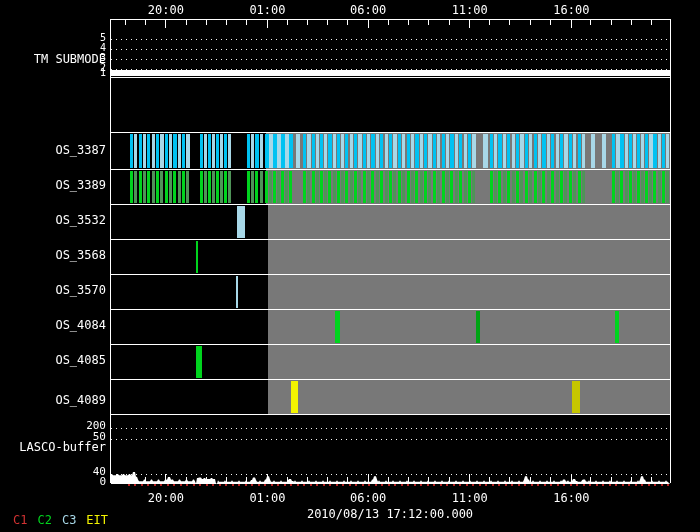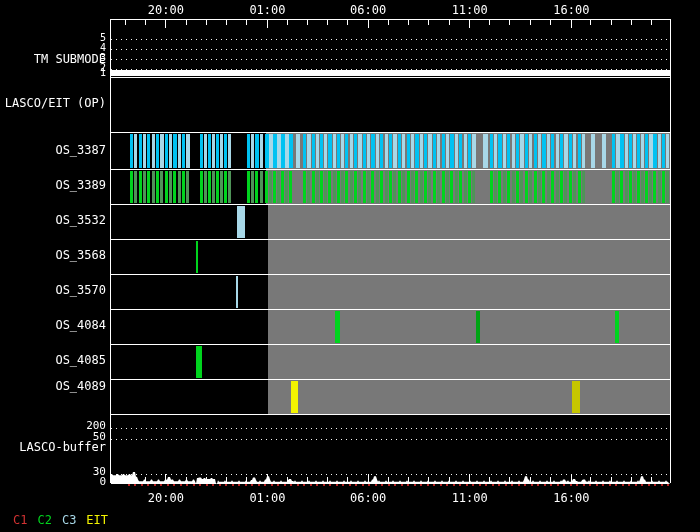--- a/index.html
+++ b/index.html
@@ -19,42 +19,41 @@
   .p3{top:149px;height:35px}
   .p4{top:184px;height:35px}
   .p5{top:219px;height:35px}
   .p6{top:254px;height:35px}
   .p7{top:289px;height:35px}
   .p8{top:324px;height:35px}
   .p9{top:359px;height:35px}
   .p10{top:394px;height:70px}
   .rl{position:absolute;right:594px;white-space:nowrap;font-size:12px;line-height:16px;height:16px;text-align:right;letter-spacing:0;}
   .rl0{top:51px}.rl1{top:95px}.rl2{top:142px}.rl3{top:177px}.rl4{top:212px}
-  .rl5{top:247px}.rl6{top:282px}.rl7{top:317px}.rl8{top:352px}.rl9{top:378px}.rl10{top:439px}
+  .rl5{top:247px}.rl6{top:282px}.rl7{top:317px}.rl8{top:352px}.rl9{top:392px}.rl10{top:439px}
   .tlab{position:absolute;top:3px;font-size:12px;transform:translateX(-50%);white-space:nowrap;}
   .blab{position:absolute;top:491px;font-size:12px;transform:translateX(-50%);white-space:nowrap;}
   .datetime{position:absolute;top:507px;left:390px;transform:translateX(-50%);font-size:12px;white-space:nowrap;}
   .legend{position:absolute;left:13px;top:513px;display:flex;gap:10px;font-size:12px;}
   .grid{position:absolute;left:0;width:100%;height:1px;
     background-image:repeating-linear-gradient(to right,rgba(255,255,255,.95) 0 1px,transparent 1px 5px);}
   .ytick{position:absolute;right:594px;white-space:nowrap;text-align:right;}
 </style>
 </head>
 <body>
 
 <div class="screen">
 
   <span class="tlab" style="left: 165.838px;">20:00</span>
   <span class="tlab" style="left: 267.464px;">01:00</span>
   <span class="tlab" style="left: 368.084px;">06:00</span>
   <span class="tlab" style="left: 469.71px;">11:00</span>
   <span class="tlab" style="left: 571.337px;">16:00</span>
 
   <span class="rl rl0">TM SUBMODE</span>
-  <span class="rl rl1">LASCO/EIT (OP)</span>
   <span class="rl rl2">OS_3387</span>
   <span class="rl rl3">OS_3389</span>
   <span class="rl rl4">OS_3532</span>
   <span class="rl rl5">OS_3568</span>
   <span class="rl rl6">OS_3570</span>
   <span class="rl rl7">OS_4084</span>
   <span class="rl rl8">OS_4085</span>
   <span class="rl rl9">OS_4089</span>
   <span class="rl rl10">LASCO-buffer</span>
 
@@ -331,20 +330,21 @@
         </svg>
       </div>
   </div>
 
   <span class="blab" style="left: 165.838px;">20:00</span>
   <span class="blab" style="left: 267.464px;">01:00</span>
   <span class="blab" style="left: 368.084px;">06:00</span>
   <span class="blab" style="left: 469.71px;">11:00</span>
   <span class="blab" style="left: 571.337px;">16:00</span>
 
+  <span class="datetime">2010/08/13 17:12:00.000</span>
 
   <div class="legend">
     <span class="legend-item" style="color: rgb(210, 50, 50);">C1</span>
     <span class="legend-item" style="color: rgb(0, 212, 30);">C2</span>
     <span class="legend-item" style="color: rgb(168, 216, 232);">C3</span>
     <span class="legend-item" style="color: rgb(244, 244, 0);">EIT</span>
   </div>
 
 <div style="position: absolute; left: 125px; width: 1px; height: 5px; top: 20px; background: rgb(255, 255, 255);"></div>
     <div style="position: absolute; left: 125px; width: 1px; height: 5px; top: 477px; background: rgb(255, 255, 255);"></div>
@@ -400,16 +400,16 @@
     <div style="position: absolute; left: 469px; width: 1px; height: 8px; top: 474px; background: rgb(255, 255, 255);"></div>
     <div style="position: absolute; left: 571px; width: 1px; height: 8px; top: 20px; background: rgb(255, 255, 255);"></div>
     <div style="position: absolute; left: 571px; width: 1px; height: 8px; top: 474px; background: rgb(255, 255, 255);"></div>
     <span class="ytick" style="font-size: 10px; line-height: 10px; top: 33px;">5</span>
     <span class="ytick" style="font-size: 10px; line-height: 10px; top: 43px;">4</span>
     <span class="ytick" style="font-size: 10px; line-height: 10px; top: 53px;">3</span>
     <span class="ytick" style="font-size: 10px; line-height: 10px; top: 63px;">2</span>
     <span class="ytick" style="font-size: 10px; line-height: 10px; top: 68px;">1</span>
     <span class="ytick" style="font-size: 11px; line-height: 11px; top: 420px;">200</span>
     <span class="ytick" style="font-size: 11px; line-height: 11px; top: 431px;">50</span>
-    <span class="ytick" style="font-size: 11px; line-height: 11px; top: 466px;">30</span>
+    <span class="ytick" style="font-size: 11px; line-height: 11px; top: 466px;">40</span>
     <span class="ytick" style="font-size: 11px; line-height: 11px; top: 476px;">0</span>
     <div style="position: absolute; left: 127.888px; width: 541.112px; top: 484px; height: 2px; background-image: repeating-linear-gradient(90deg, rgb(180, 34, 34) 0px, rgb(180, 34, 34) 2px, transparent 2px, transparent 6.5px);"></div>
   </div>
 
 </body></html>

